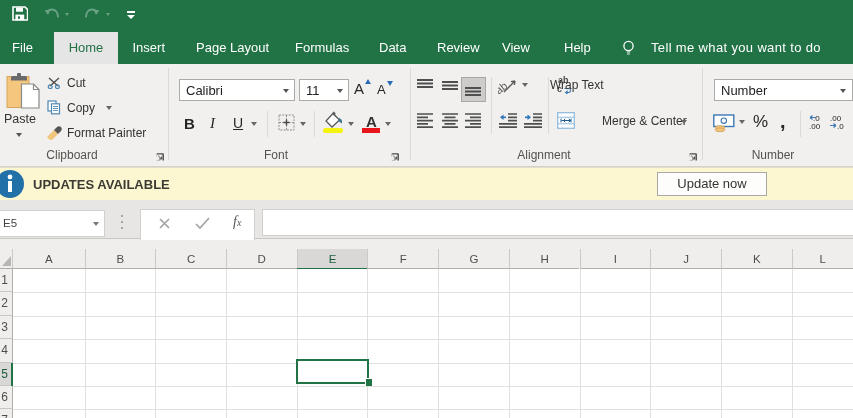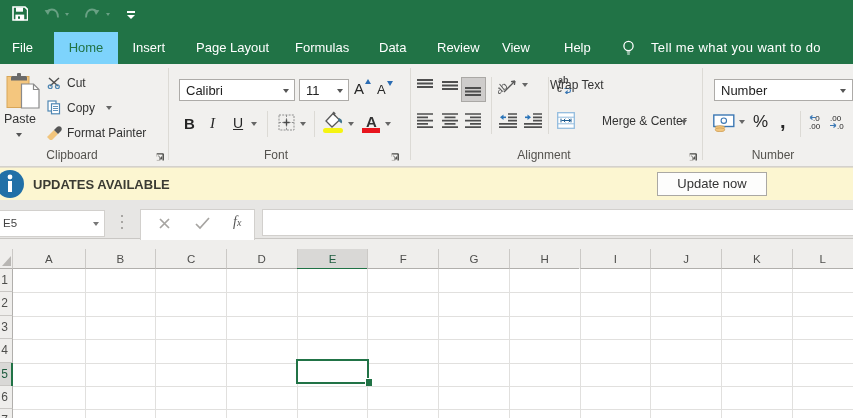--- a/index.html
+++ b/index.html
@@ -3,21 +3,21 @@
 <meta charset="utf-8">
 <style>
   * { margin:0; padding:0; box-sizing:border-box; }
   html,body { width:853px; height:418px; overflow:hidden; }
   body { font-family:"Liberation Sans", sans-serif; position:relative; background:#efeeec; }
   .abs { position:absolute; }
   
   #qat { left:0; top:0; width:853px; height:32px; background:#217346; }
   #tabs { left:0; top:32px; width:853px; height:32px; background:#217346; }
   .tab { position:absolute; top:0; height:32px; line-height:32px; color:#fff; font-size:13px; }
-  #hometab { position:absolute; left:54px; top:0; width:64px; height:32px; background:#7dd3fc; color:#217346; text-align:center; line-height:32px; font-size:13px; }
+  #hometab { position:absolute; left:54px; top:0; width:64px; height:32px; background:#e5e5e5; color:#217346; text-align:center; line-height:32px; font-size:13px; }
   
   #ribbon { left:0; top:64px; width:853px; height:103px; background:#f1f0ee; border-bottom:1px solid #d4d1cc; }
   .gsep { position:absolute; top:4px; width:1px; height:92px; background:#dcdad5; }
   .glabel { position:absolute; top:84px; font-size:12px; color:#54524e; text-align:center; }
   .launch { position:absolute; top:88.5px; width:9px; height:9px; }
   .btntext { font-size:12px; color:#333; }
   .caret { display:inline-block; width:0; height:0; border-left:3.5px solid transparent; border-right:3.5px solid transparent; border-top:4px solid #555; }
   .combo { position:absolute; background:#fff; border:1px solid #adaba8; }
   
   #notif { left:0; top:167px; width:853px; height:33px; background:#fcf6d1; border-top:1px solid #e3decb; }

